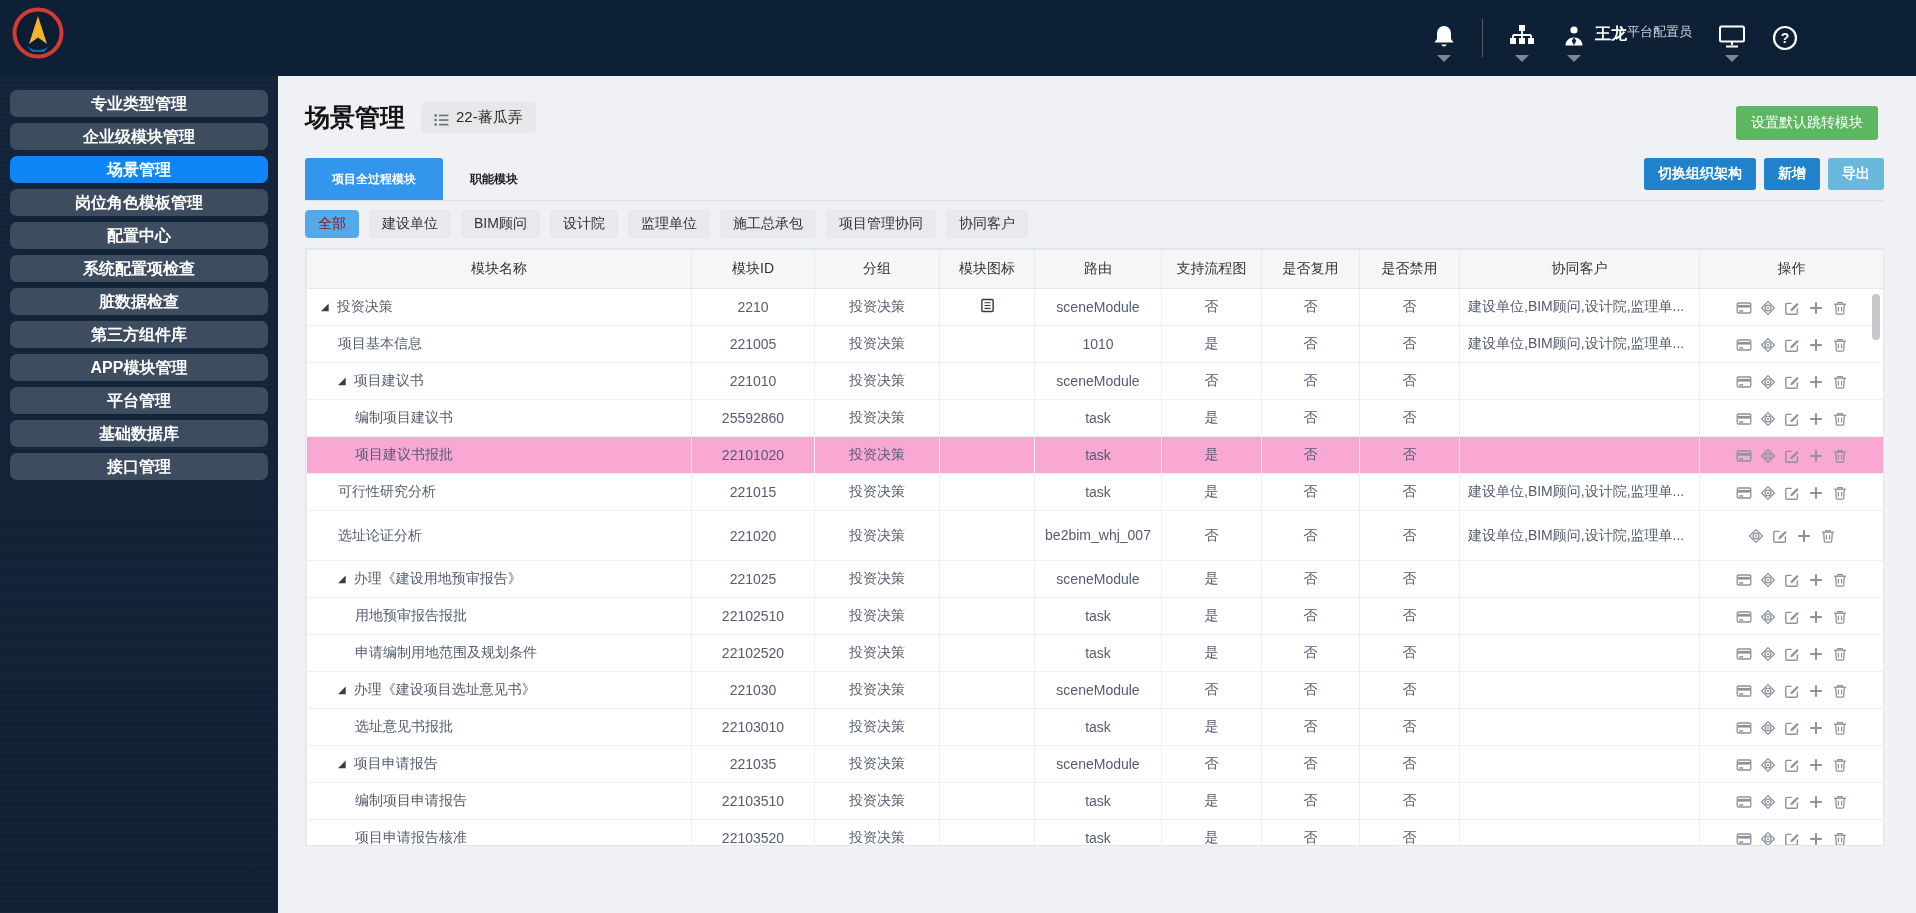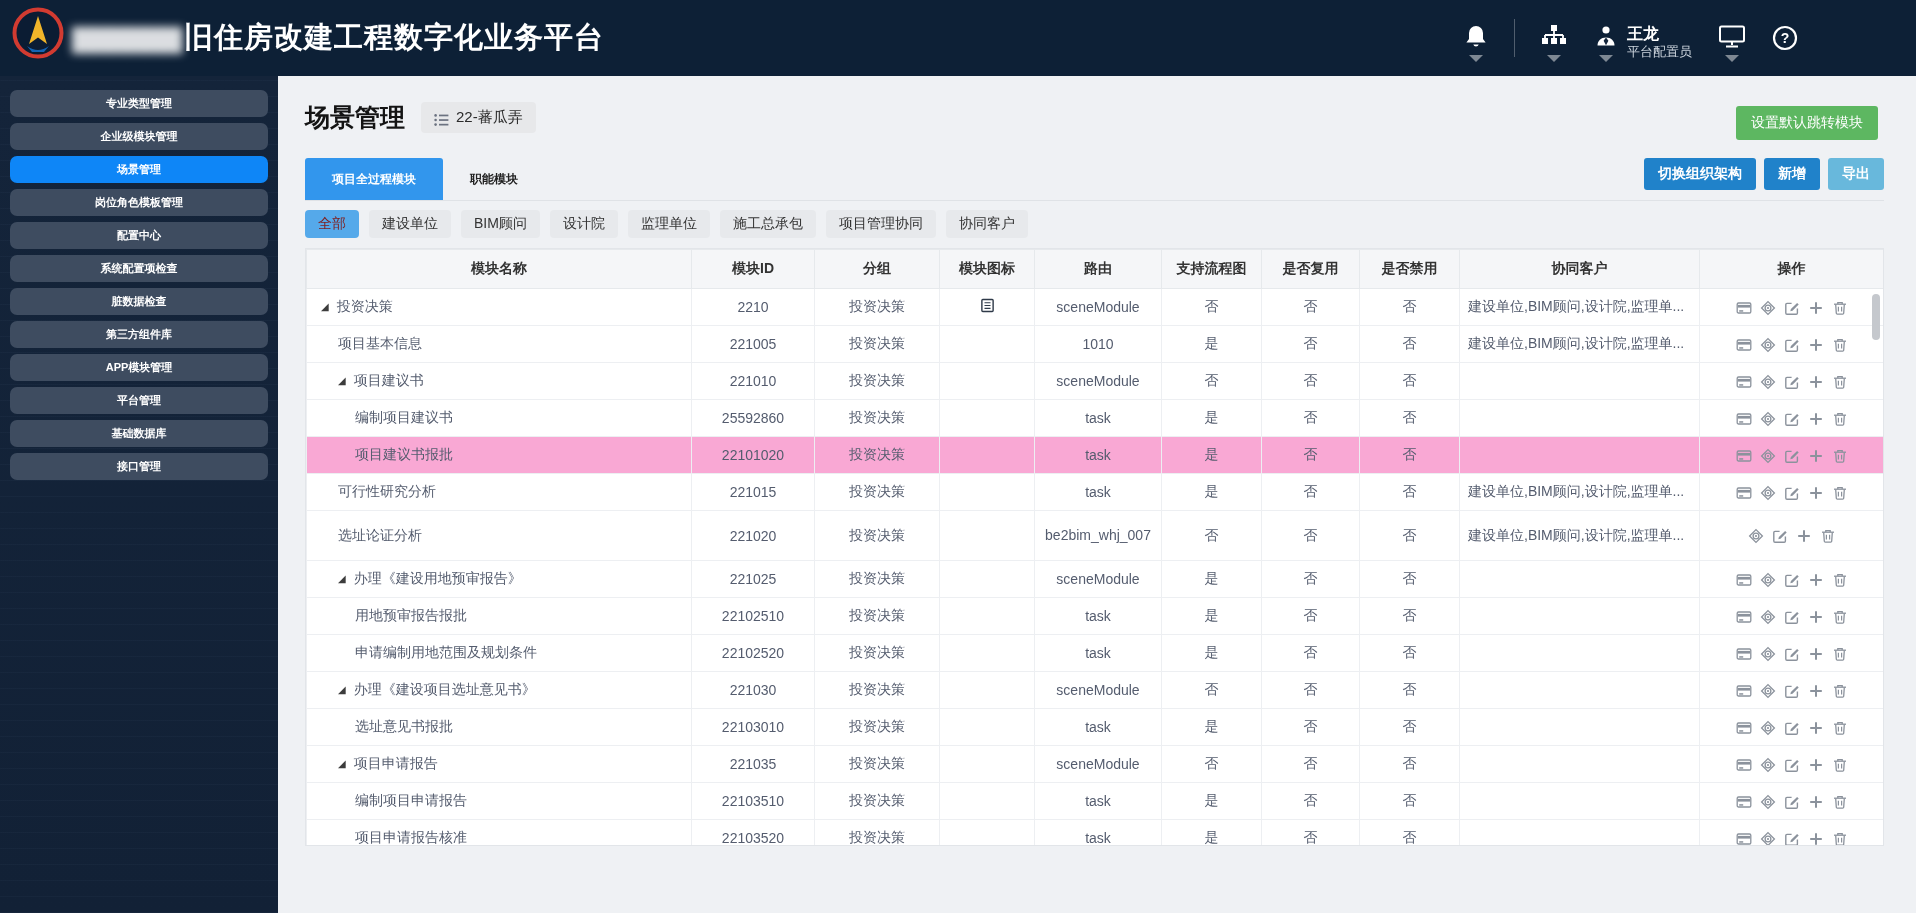--- a/index.html
+++ b/index.html
@@ -19,34 +19,34 @@
     background-color:#0d2036;
   }
   .logo{position:absolute;left:12px;top:7px;width:52px;height:52px;}
   .app-title{position:absolute;left:72px;top:18px;display:flex;align-items:center;color:#fff;font-size:29px;font-weight:bold;letter-spacing:1px;white-space:nowrap;}
   .title-masked{filter:blur(4px);opacity:.85;margin-right:4px;letter-spacing:-2px;font-size:26px;}
   .header-right{position:absolute;right:118px;top:0;height:76px;display:flex;align-items:center;gap:26px;}
   .hdr-item{display:flex;flex-direction:column;align-items:center;gap:5px;margin-top:10px;cursor:pointer;}
   .caret-down{width:0;height:0;border-left:7px solid transparent;border-right:7px solid transparent;border-top:7px solid #7e8893;}
   .hdr-divider{width:1px;height:38px;background:rgba(255,255,255,.28);}
   .user-block{display:flex;align-items:flex-start;gap:8px;margin-top:10px;cursor:pointer;}
-  .user-texts{display:flex;flex-direction:column;line-height:1.25;}
+  .user-texts{display:flex;flex-direction:row;line-height:1.25;}
   .user-name{color:#fff;font-size:16px;font-weight:bold;}
   .user-role{color:#cdd5de;font-size:13px;}
   
   .sidebar{
     position:absolute;left:0;top:76px;width:278px;height:837px;z-index:4;
     background:
       repeating-linear-gradient(0deg, rgba(130,160,200,.04) 0 1px, transparent 1px 16px),
       linear-gradient(180deg,#14243a,#122136);
   }
   .sb-items{padding-top:14px;}
   .sb-item{
     margin:0 10px 6px 10px;height:27px;line-height:27px;border-radius:7px;
-    background:#3e4c60;color:#fff;font-size:11px;font-weight:bold;text-align:center;
+    background:#3e4c60;color:#fff;font-size:16px;font-weight:bold;text-align:center;
     cursor:pointer;white-space:nowrap;
   }
   .sb-item.active{background:#0e86f7;}
   
   .main{position:absolute;left:278px;top:76px;width:1638px;height:837px;background:#eff1f4;}
   .page-title-row{position:absolute;left:27px;top:25px;display:flex;align-items:center;gap:16px;}
   .page-title{font-size:25px;font-weight:bold;color:#141414;margin:0;}
   .scene-badge{display:flex;align-items:flex-end;gap:7px;background:#e7e8ea;border-radius:4px;padding:6px 13px;font-size:15px;color:#2b2b2b;cursor:pointer;}
   .btn{border:none;border-radius:3px;color:#fff;font-size:14px;cursor:pointer;font-family:inherit;}
   .btn-green{position:absolute;right:38px;top:30px;background:#5db761;padding:8px 15px;text-align:center;}
@@ -60,21 +60,21 @@
   .chips-row{position:absolute;left:27px;top:134px;display:flex;gap:10px;}
   .chip{background:#e7e9ec;border-radius:4px;padding:5px 13px;font-size:14px;color:#333;cursor:pointer;white-space:nowrap;}
   .chip.active{background:#55a9ea;color:#7f1d1d;}
   
   .table-wrap{
     position:absolute;left:27px;top:172px;width:1579px;height:598px;
     overflow:hidden;background:#fff;border:1px solid #e2e5e9;box-sizing:border-box;
   }
   table{border-collapse:collapse;table-layout:fixed;width:1577px;}
   th{
-    height:39px;background:#f5f6f8;color:#333;font-size:14px;font-weight:bold;
+    height:39px;background:#f5f6f8;color:#333;font-size:14px;font-weight:normal;
     border:1px solid #e6e9ec;box-sizing:border-box;
   }
   td{
     height:37px;border:1px solid #edeff2;color:#545c6e;font-size:14px;text-align:center;
     padding:2px 8px;box-sizing:border-box;background:transparent;overflow:hidden;
   }
   tr.tall td{height:50px;}
   tr.hl td{background:#f9a8d4;}
   td.name-cell{text-align:left;white-space:nowrap;}
   td.clients-cell{text-align:left;white-space:nowrap;text-overflow:clip;}
@@ -87,24 +87,20 @@
 </style>
 </head>
 <body>
 
 <div class="app-header">
   <svg class="logo" viewBox="0 0 52 52">
     <circle cx="26" cy="26" r="23.5" fill="#0b1c33" stroke="#d23b31" stroke-width="4"></circle>
     <path d="M26 9 L35 37 L26 30.5 L17 37 Z" fill="#f0b52a"></path>
     <path d="M15 39 q11 8 22 0 l-5 6 h-12 z" fill="#1464b4"></path>
   </svg>
-  <div class="app-title">
-    <span class="title-masked">▇▇▇▇▇▇</span>
-    <span>旧住房改建工程数字化业务平台</span>
-  </div>
   <div class="header-right">
     <div class="hdr-item">
       <svg width="24" height="26" viewBox="0 0 24 26">
         <path d="M12 2a7 7 0 0 0-7 7v6l-2.6 3.6h19.2L19 15V9a7 7 0 0 0-7-7z" fill="#fff"></path>
         <path d="M9.3 20.5a2.8 2.8 0 0 0 5.4 0z" fill="#fff"></path>
       </svg>
       <span class="caret-down"></span>
     </div>
     <div class="hdr-divider"></div>
     <div class="hdr-item">

